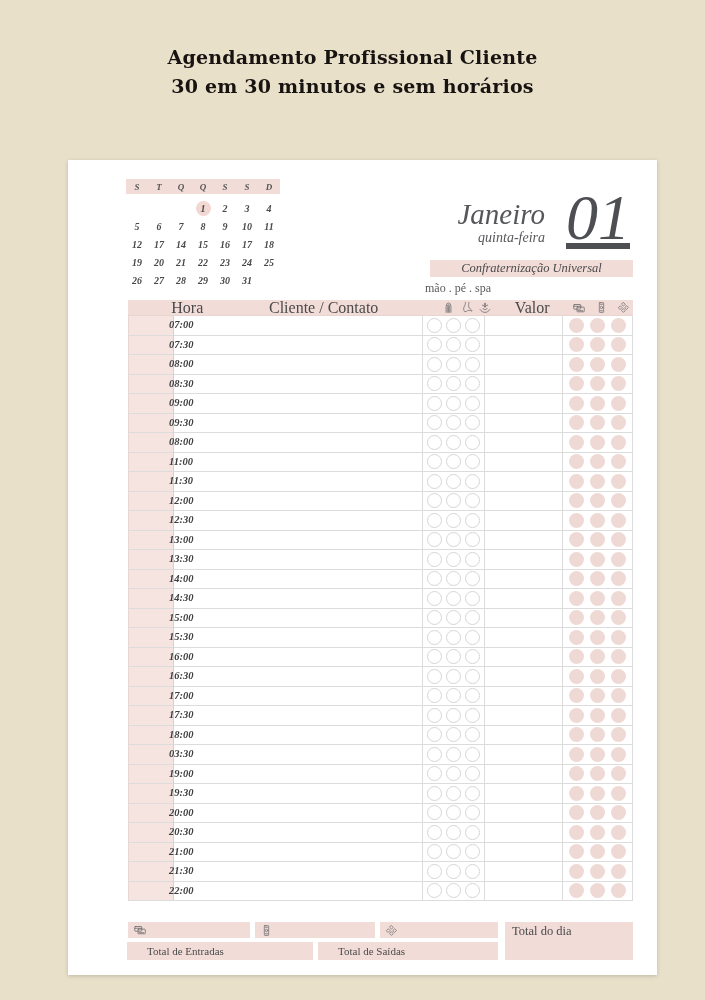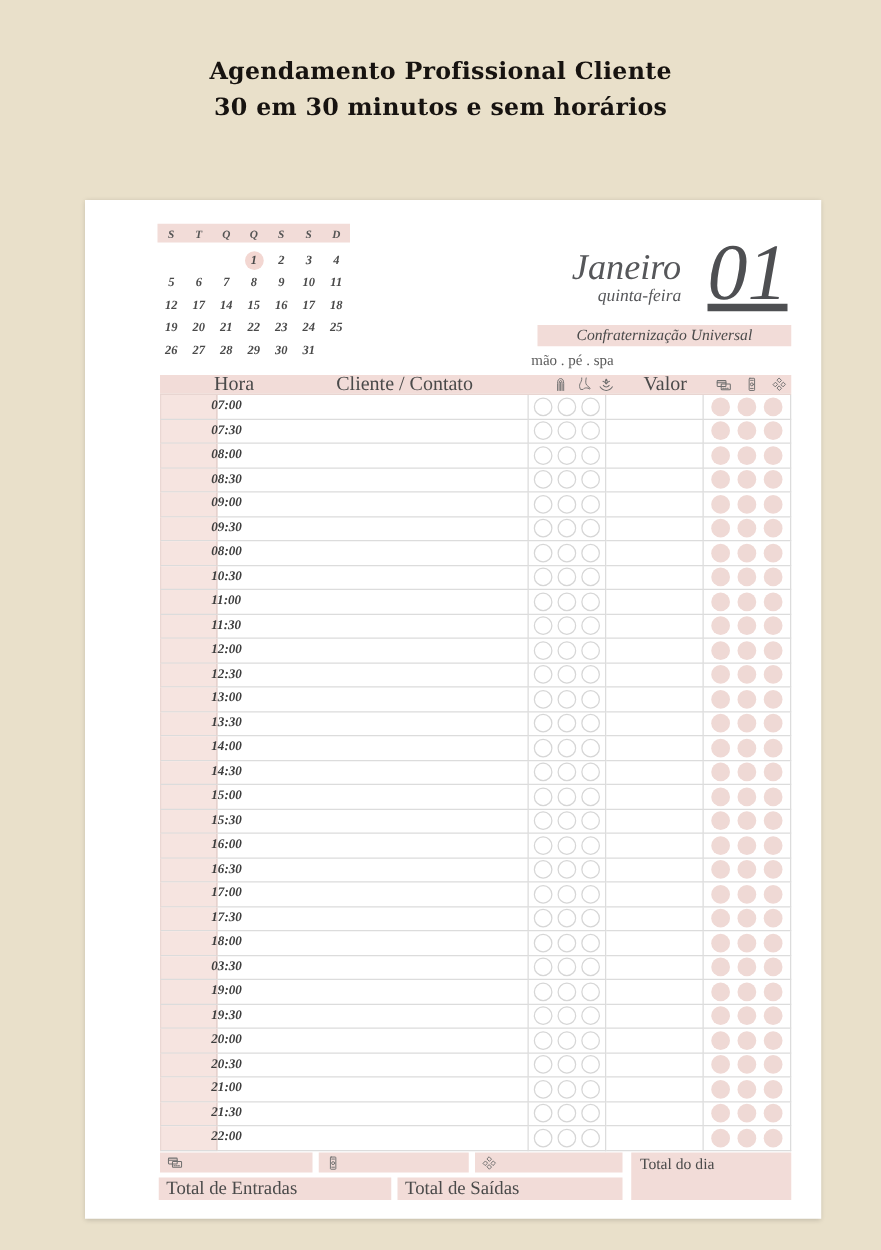--- a/index.html
+++ b/index.html
@@ -43,22 +43,22 @@
   .cell{border-bottom:1px solid var(--border);border-right:1px solid var(--border);}
   .time-cell{background:var(--pink-time);border-left:1px solid #ead7d3;border-right:1px solid #e0cdc9;
        font-style:italic;font-weight:700;font-size:10.5px;color:#3e3e3e;text-align:center;line-height:18.5px;padding-left:40px;}
   .serv-cell,.pay-cell{display:flex;align-items:center;justify-content:center;}
   .serv-cell{gap:4px;} .pay-cell{gap:6px;}
   .circle{width:15px;height:15px;border:1px solid #d6d6d6;border-radius:50%;background:#fff;}
   .dot{width:15px;height:15px;border-radius:50%;background:var(--dot);}
   
   .fbar{position:absolute;background:var(--pink);height:16px;display:flex;align-items:center;
        padding-left:5px;gap:4px;}
-  .fbar2{position:absolute;background:var(--pink);height:18px;line-height:18px;font-size:15px;
-       color:var(--gray);padding-left:6px;}
+  .fbar2{position:absolute;background:var(--pink);height:18px;line-height:18px;font-size:11px;
+       color:var(--gray);padding-left:20px;}
   .total-day{position:absolute;left:437px;top:762px;width:128px;height:38px;background:var(--pink);
        font-size:12.5px;color:var(--gray);padding:2px 0 0 7px;}
   .icon{stroke:#6e6e6e;fill:none;stroke-width:1.4;stroke-linecap:round;stroke-linejoin:round;}
   svg.ic{display:block;}
 </style>
 </head>
 <body>
 
 <svg width="0" height="0" style="position:absolute">
   <defs>
@@ -284,35 +284,20 @@
             <span class="circle"></span>
           </div>
           <div class="cell c-val"></div>
           <div class="cell c-pay pay-cell">
             <span class="dot"></span>
             <span class="dot"></span>
             <span class="dot"></span>
           </div>
         </div>
         <div class="row">
-          <div class="cell c-time time-cell">10:30</div>
-          <div class="cell c-client"></div>
-          <div class="cell c-serv serv-cell">
-            <span class="circle"></span>
-            <span class="circle"></span>
-            <span class="circle"></span>
-          </div>
-          <div class="cell c-val"></div>
-          <div class="cell c-pay pay-cell">
-            <span class="dot"></span>
-            <span class="dot"></span>
-            <span class="dot"></span>
-          </div>
-        </div>
-        <div class="row">
           <div class="cell c-time time-cell">11:00</div>
           <div class="cell c-client"></div>
           <div class="cell c-serv serv-cell">
             <span class="circle"></span>
             <span class="circle"></span>
             <span class="circle"></span>
           </div>
           <div class="cell c-val"></div>
           <div class="cell c-pay pay-cell">
             <span class="dot"></span>

